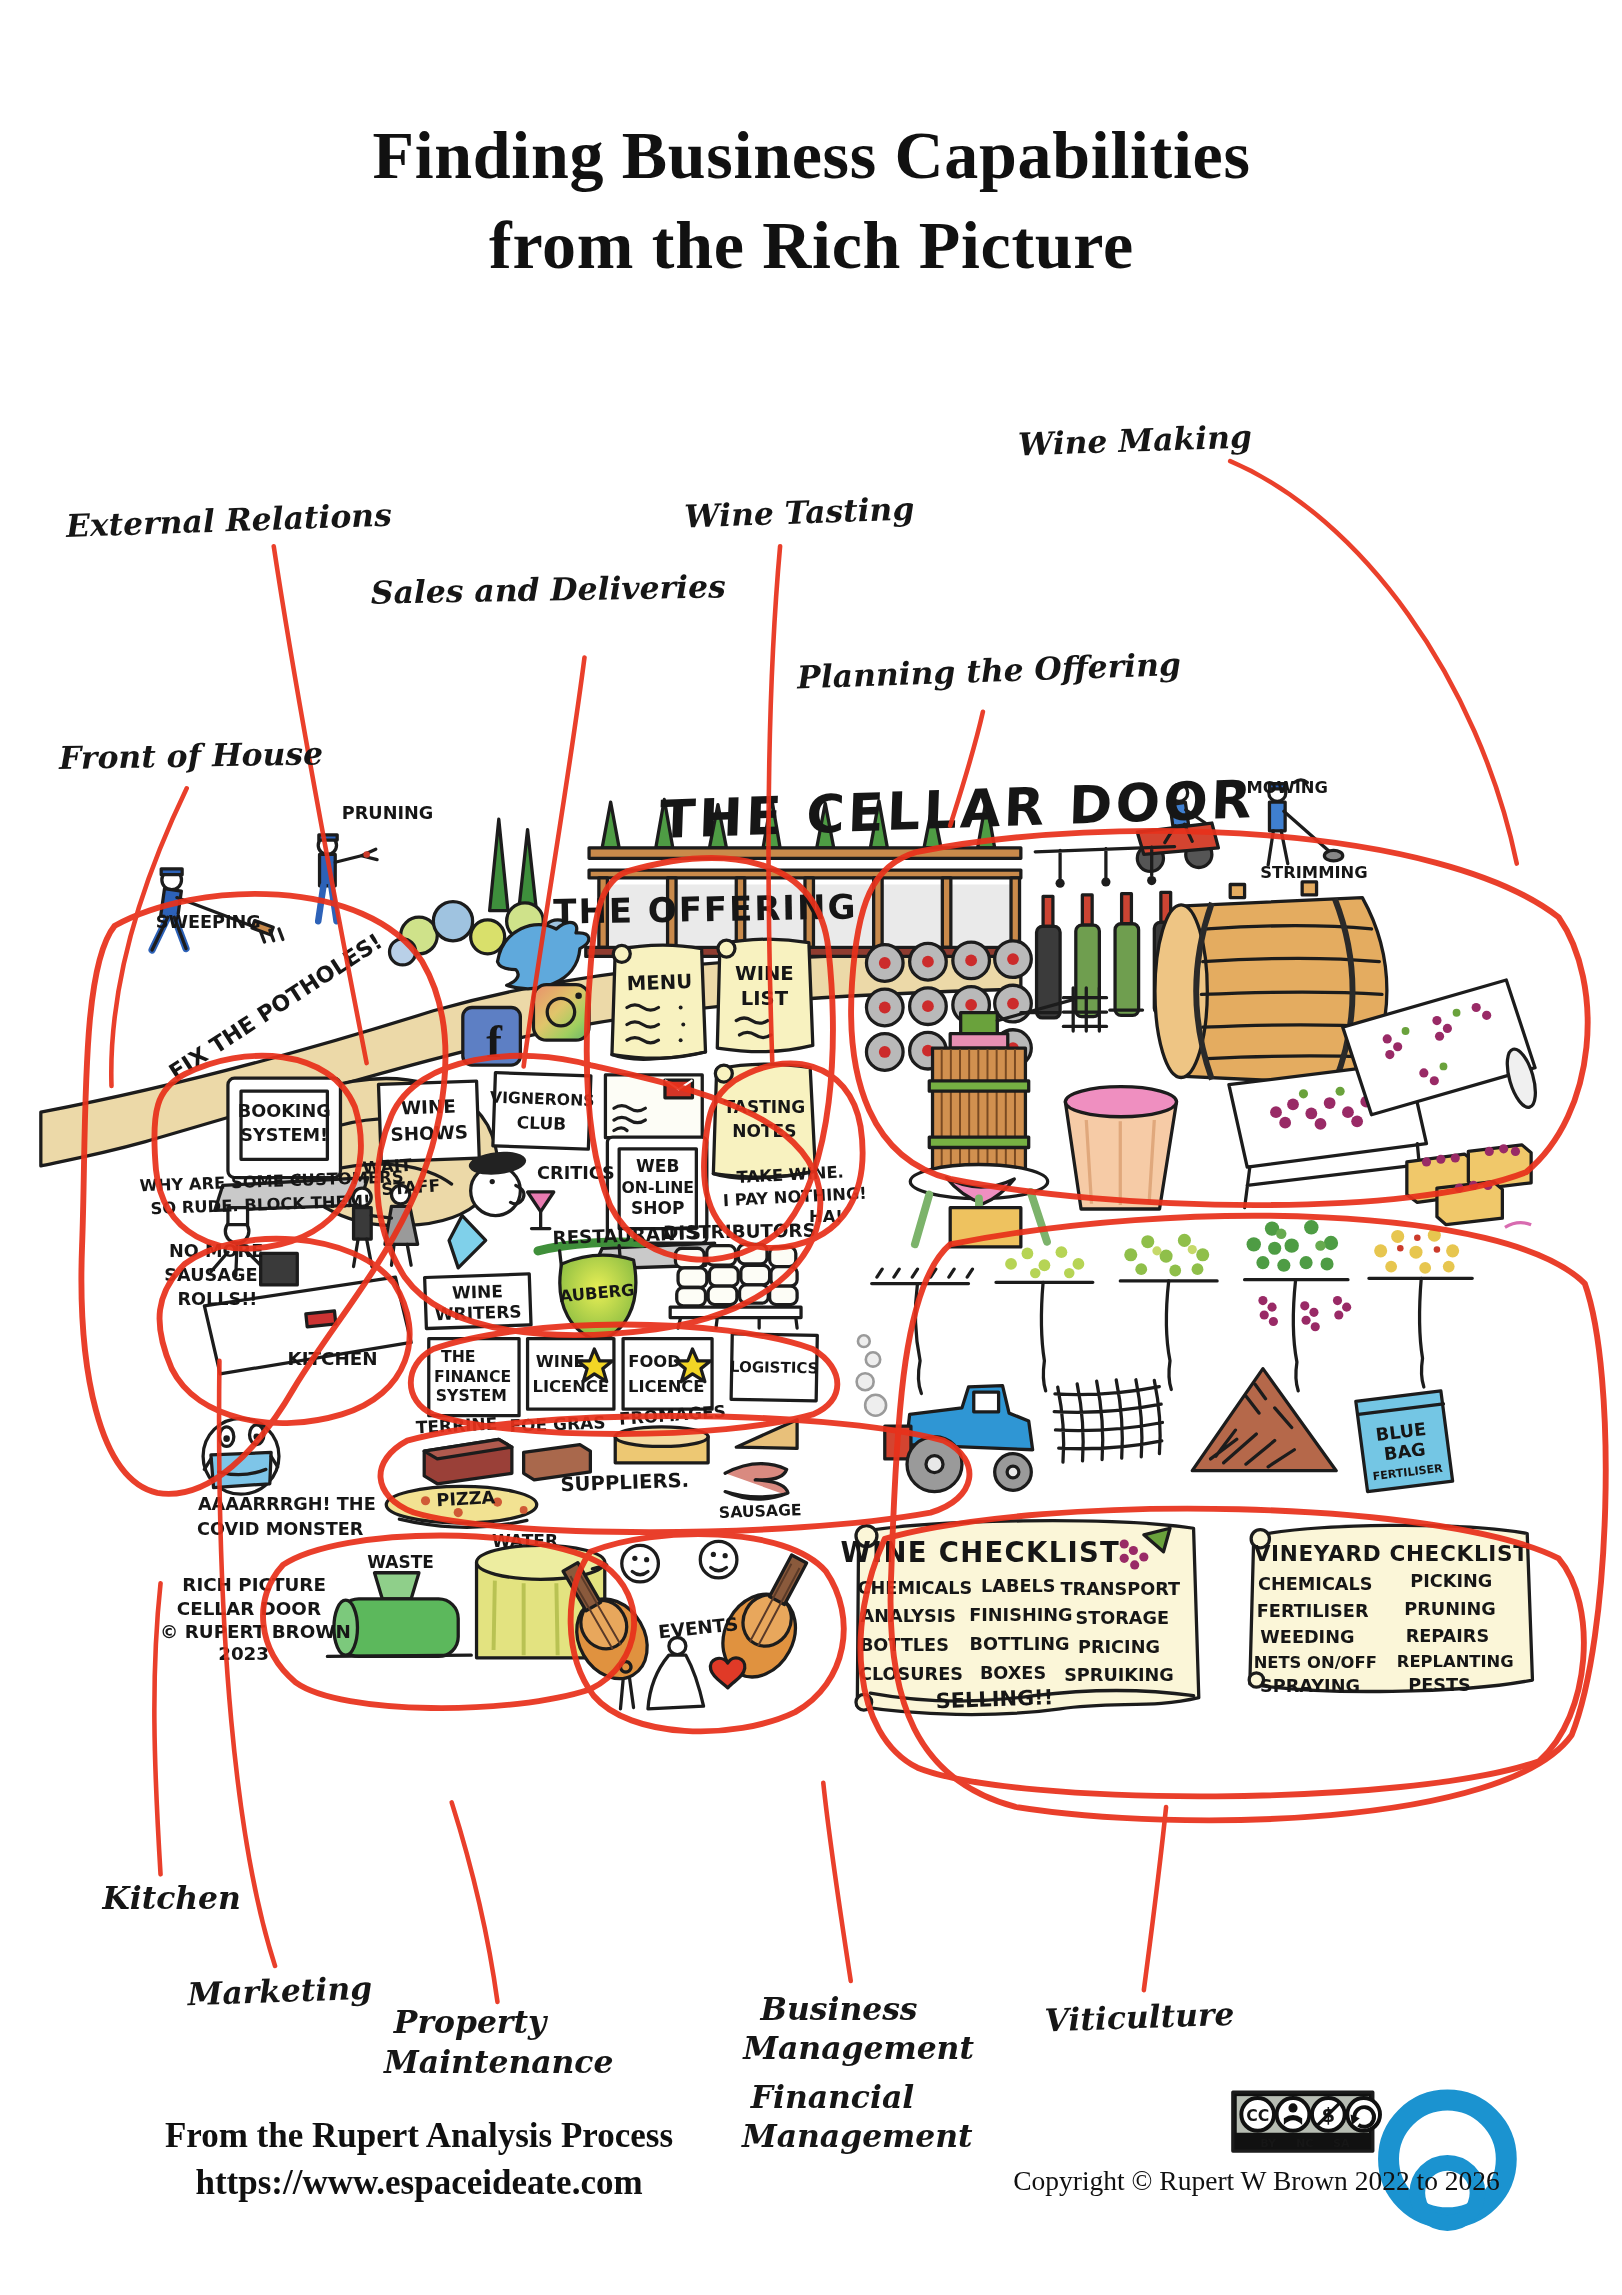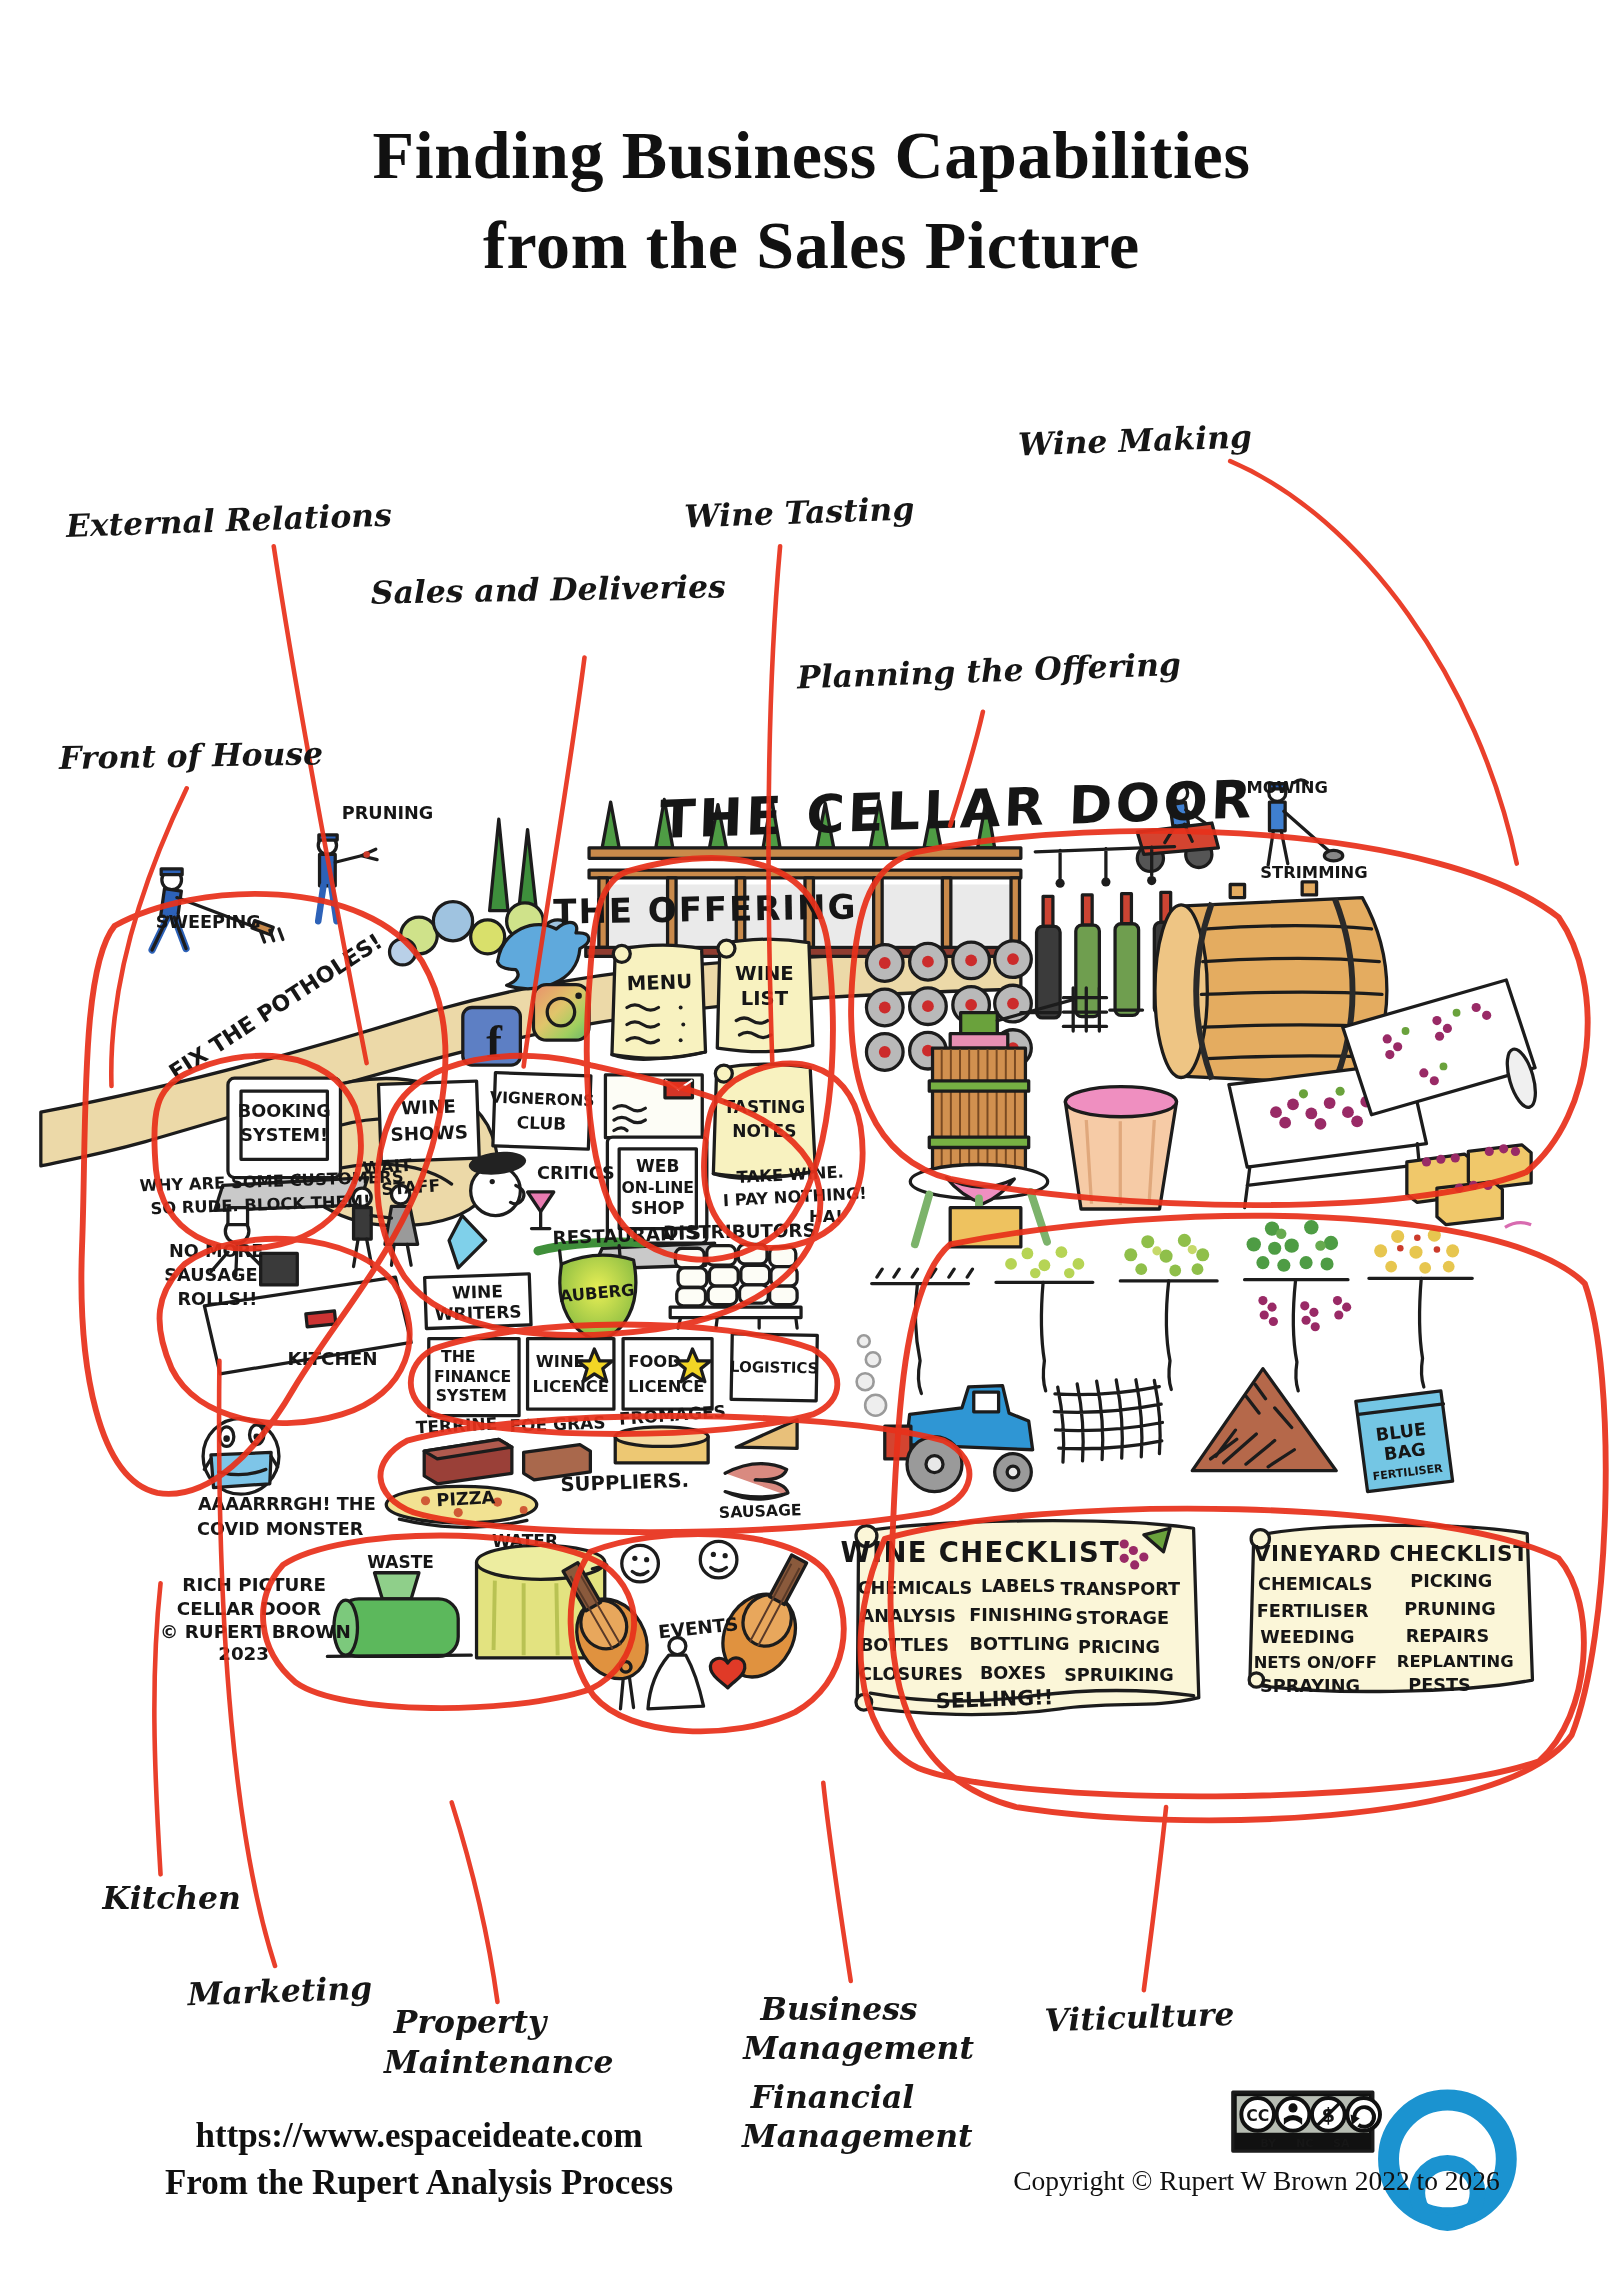--- a/index.html
+++ b/index.html
@@ -20,21 +20,21 @@
   .sk{stroke:#1c1c1c;stroke-width:5;stroke-linecap:round;stroke-linejoin:round;fill:none;}
   .skf{stroke:#1c1c1c;stroke-width:5;stroke-linecap:round;stroke-linejoin:round;}
 </style>
 </head>
 <body>
 
 <div class="page">
 
   <div class="title">
     <div>Finding Business Capabilities</div>
-    <div>from the Sales Picture</div>
+    <div>from the Rich Picture</div>
   </div>
 
   <svg width="1623" height="2295" viewBox="0 0 2480 3508">
     <defs>
       <linearGradient id="instaGrad" x1="0" y1="0" x2="1" y2="1">
         <stop offset="0" stop-color="#e9906b"></stop>
           <stop offset="0.45" stop-color="#e0c56b"></stop>
         <stop offset="0.75" stop-color="#9fcf5f"></stop>
           <stop offset="1" stop-color="#67b46a"></stop>
       </linearGradient>
@@ -758,19 +758,19 @@
       <text x="2050" y="3282" text-anchor="middle" font-family="DejaVu Sans, sans-serif" font-weight="700" font-size="17" fill="#fff">SA</text>
     </g>
 
     <g>
       <circle cx="2212" cy="3300" r="90" fill="none" stroke="#1b93d0" stroke-width="32"></circle>
       <circle cx="2212" cy="3352" r="46" fill="none" stroke="#1b93d0" stroke-width="24"></circle>
     </g>
   </svg>
 
   <div class="footer-left">
+    <div>From the Rupert Analysis Process</div>
     <div>https://www.espaceideate.com</div>
-    <div>From the Rupert Analysis Process</div>
   </div>
   <div class="footer-right">Copyright © Rupert W Brown 2022 to 2026</div>
 
 </div>
 
 
 </body></html>

